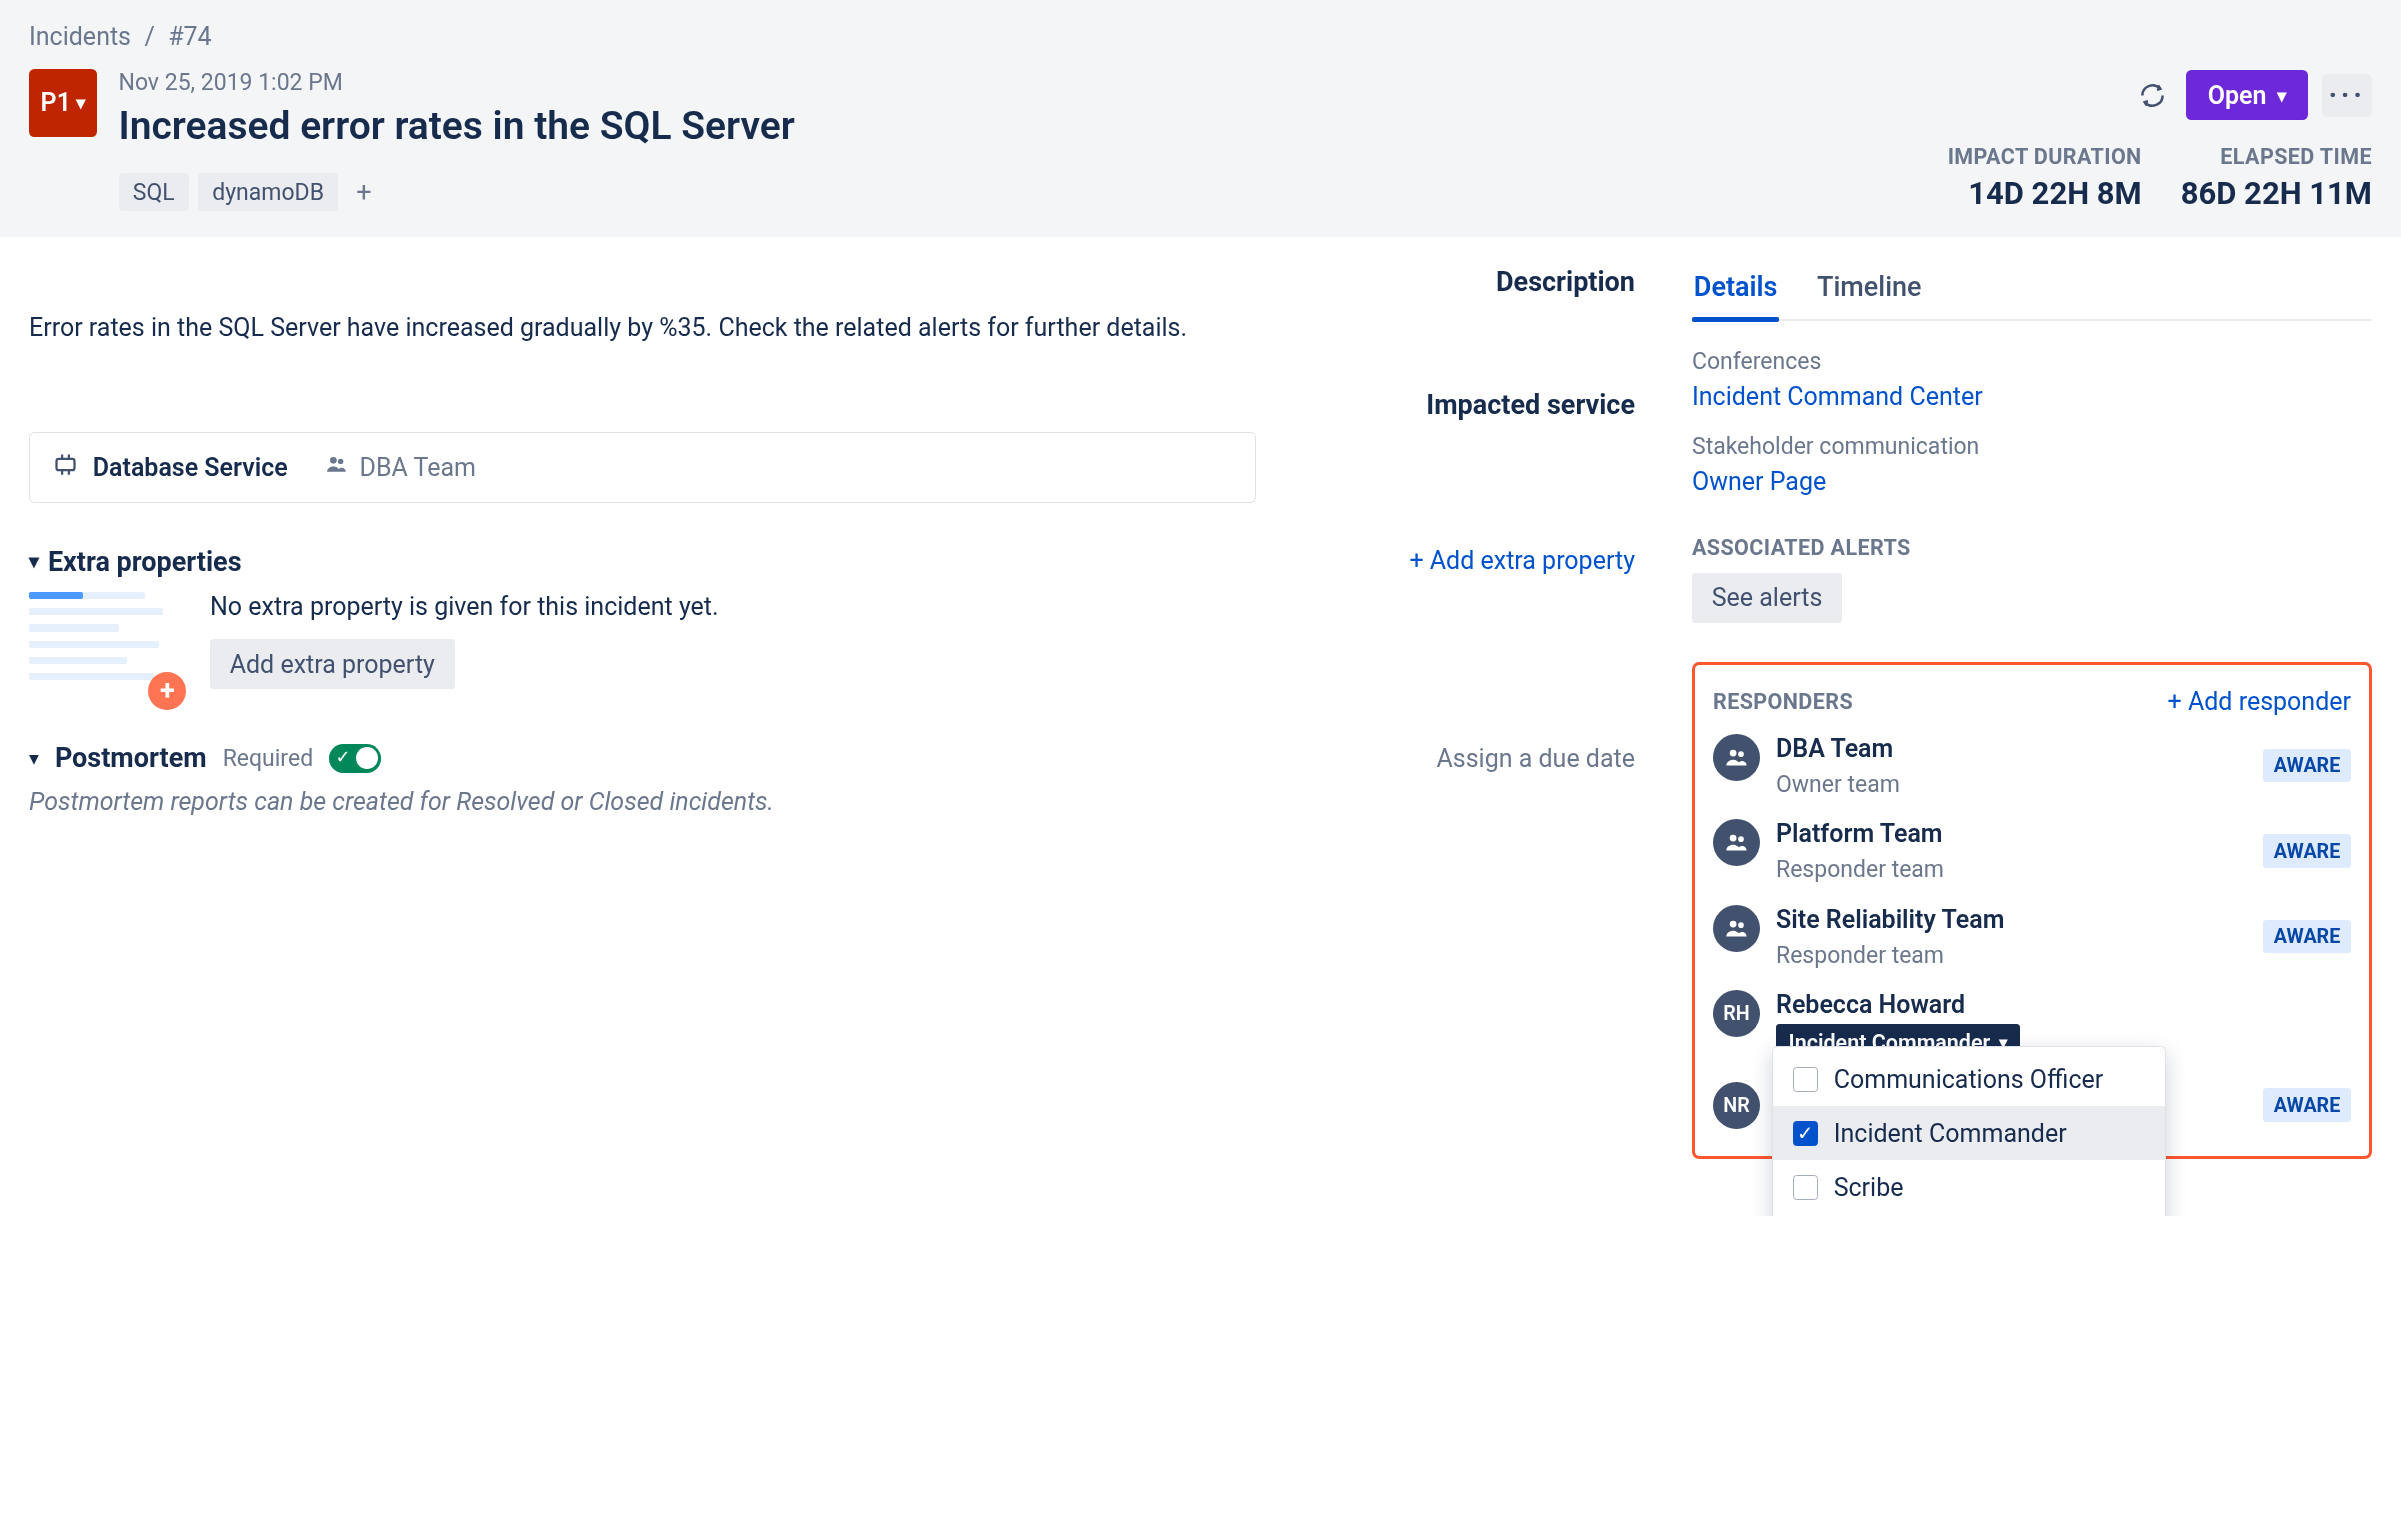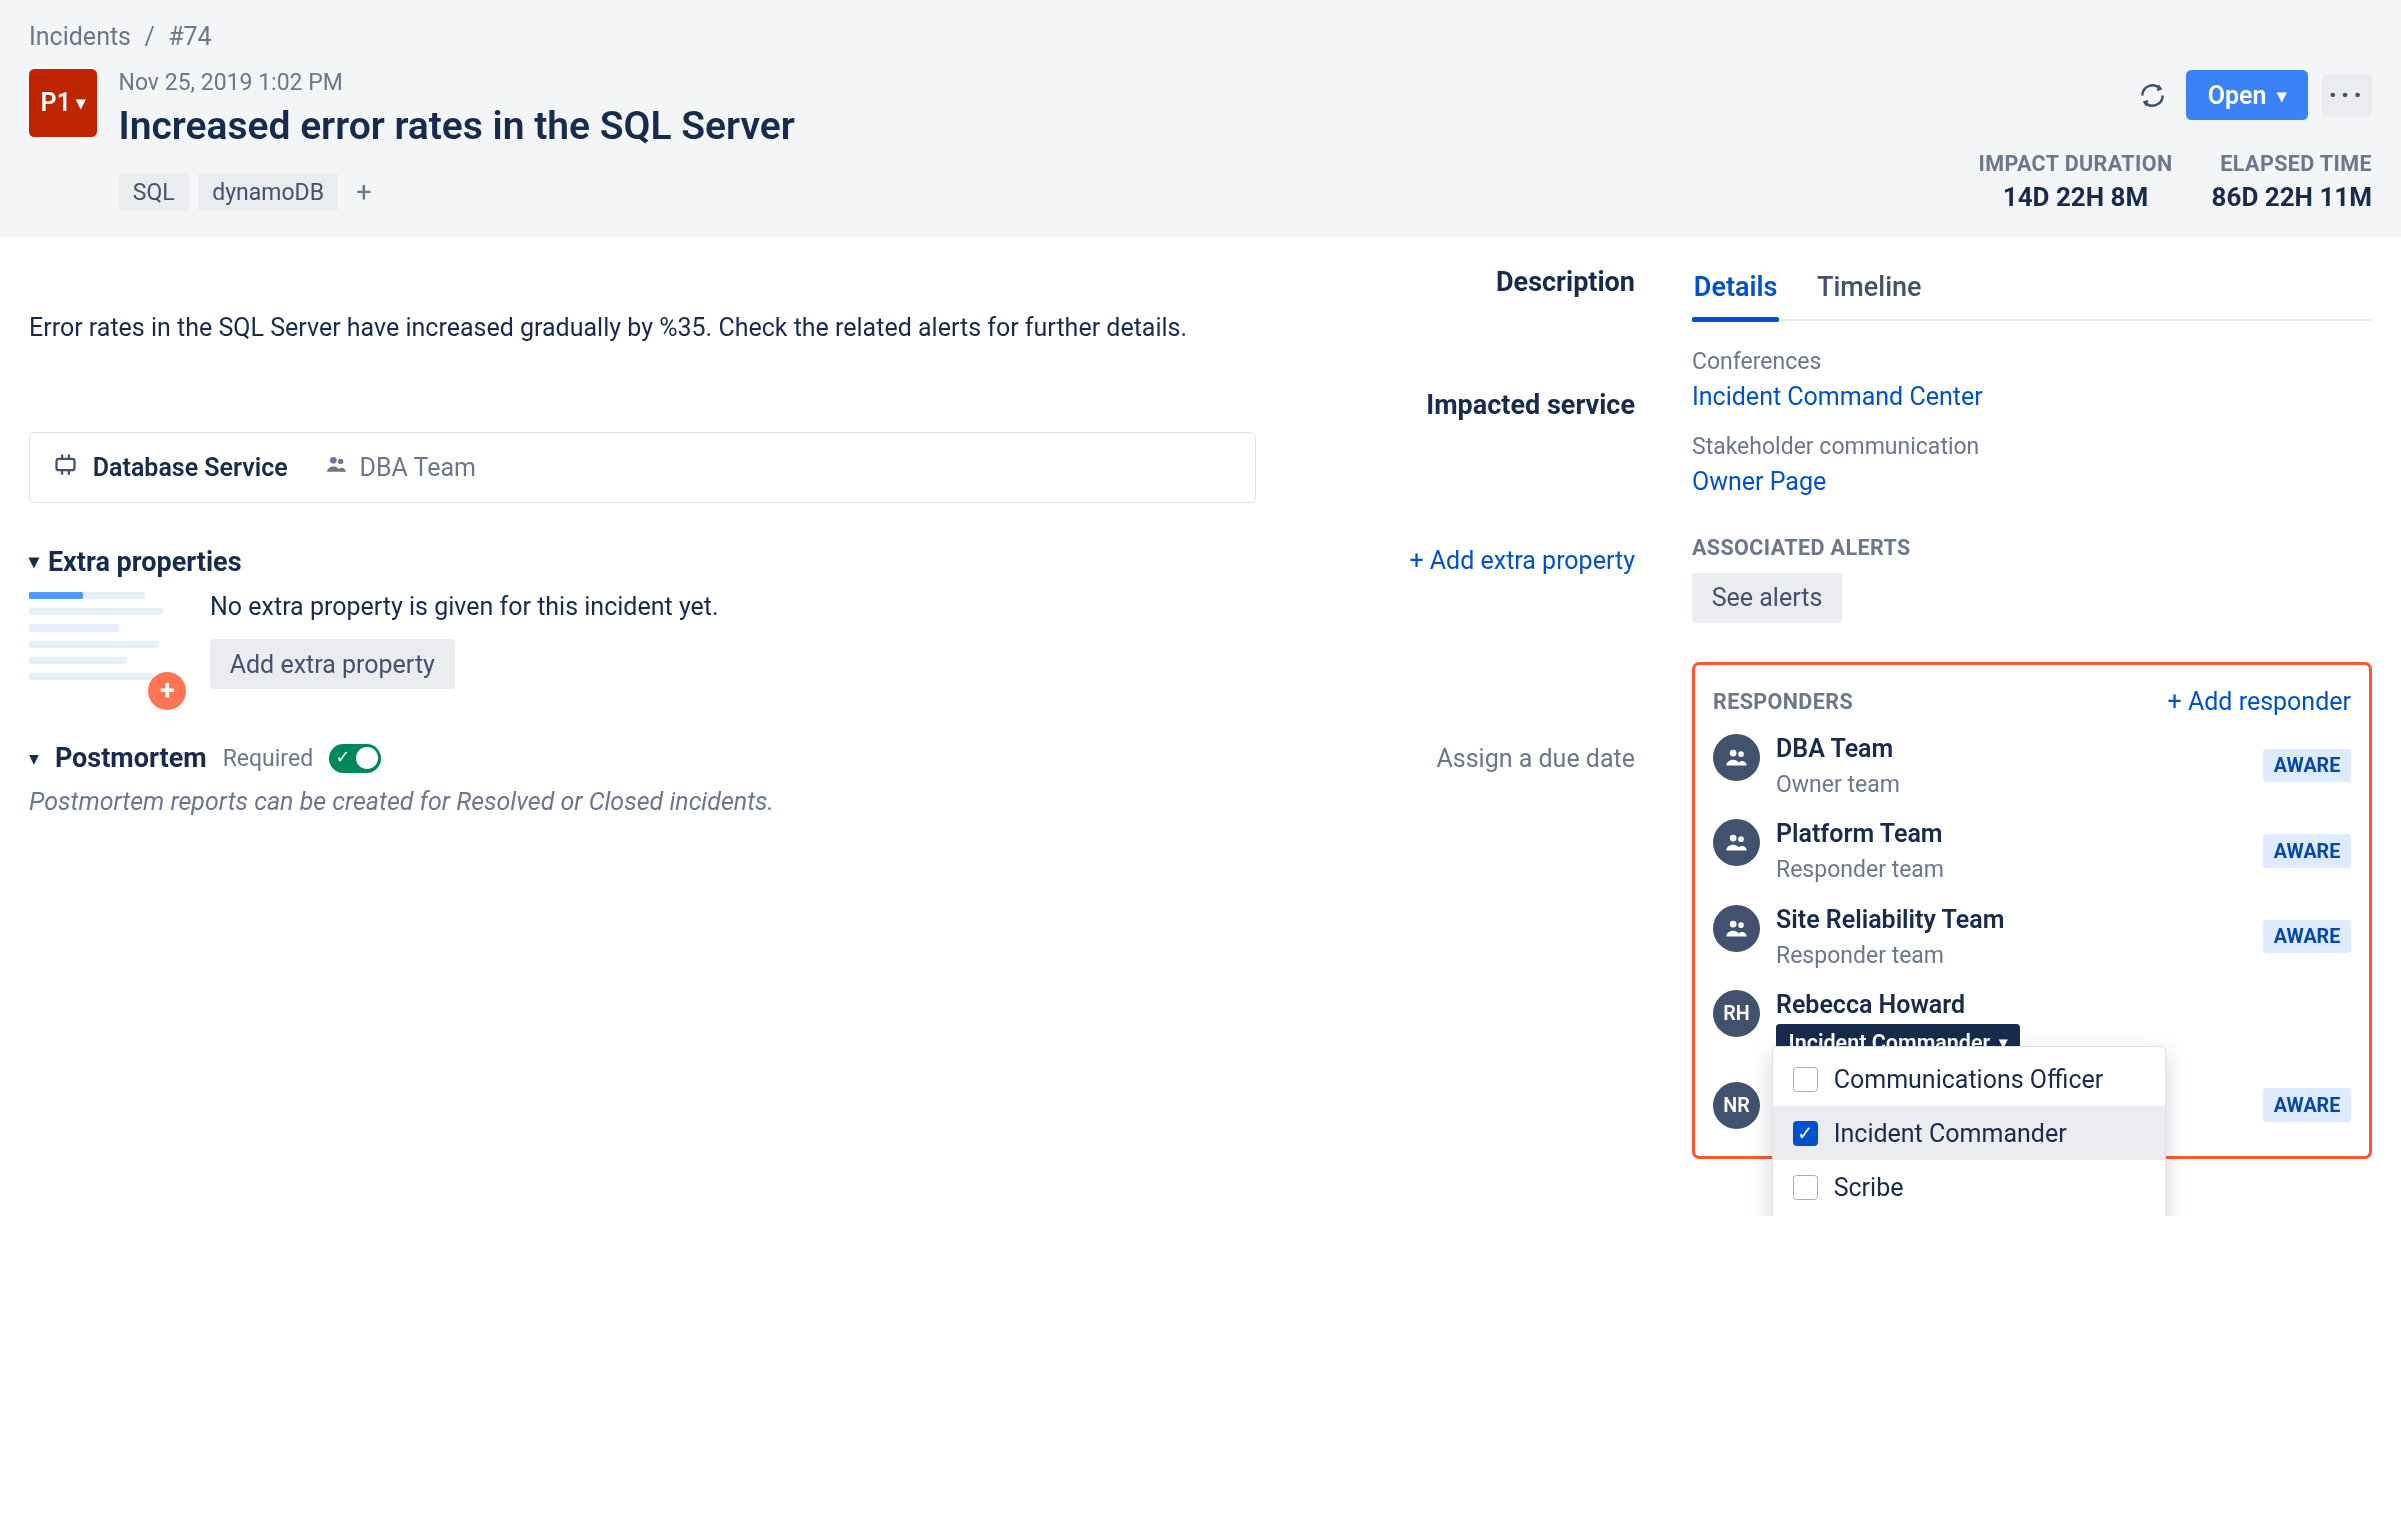--- a/index.html
+++ b/index.html
@@ -17,27 +17,27 @@
 
   .title-block { flex: 1; }
   .timestamp { color: #6B778C; font-size: 23px; margin-bottom: 7.2px; }
   .incident-title { font-size: 39px; font-weight: 600; color: #172B4D; margin-bottom: 24px; }
   .tags { display: flex; gap: 9px; align-items: center; }
   .tag { background: #EBECF0; color: #42526E; padding: 5.4px 14.3px; border-radius: 3.6px; font-size: 23px; }
   .add-tag { color: #6B778C; font-size: 27px; padding: 3.6px 9px; cursor: pointer; }
 
   .header-right { position: absolute; top: 70px; right: 29px; display: flex; gap: 14.3px; align-items: center; }
   .refresh-btn { width: 39px; height: 39px; display:inline-flex; align-items:center; justify-content:center; color:#42526E; cursor:pointer; }
-  .open-btn { background: #3b82f6; color:#fff; font-weight:600; padding: 10.7px 21.5px; border-radius:5.4px; display:inline-flex; align-items:center; gap:10.7px; cursor:pointer; font-size:25px; }
+  .open-btn { background: #6d28d9; color:#fff; font-weight:600; padding: 10.7px 21.5px; border-radius:5.4px; display:inline-flex; align-items:center; gap:10.7px; cursor:pointer; font-size:25px; }
   .open-btn .chev { font-size:18px; }
   .more-btn { background:#EBECF0; width:50px; height:43px; border-radius:5.4px; display:inline-flex; align-items:center; justify-content:center; cursor:pointer; color:#42526E; font-size:29px; letter-spacing:3.6px; font-weight:700; }
 
   .duration-block { position:absolute; right: 29px; bottom: 25px; display:flex; gap: 39px; text-align:right; }
   .dur-item .lbl { color:#6B778C; font-size:21.5px; font-weight:700; letter-spacing:0.4px; margin-bottom:5.4px; }
-  .dur-item .val { color:#172B4D; font-size:26px; font-weight:700;text-align:center; }
+  .dur-item .val { color:#172B4D; font-size:31px; font-weight:700; }
 
   .body-area { display:flex; padding: 29px 29px 57px 29px; gap: 57px; }
   .main-col { flex: 1; }
   .side-col { width: 680px; flex-shrink:0; }
 
   .section { margin-bottom: 43px; }
   .sec-title { font-weight:700; font-size:27px; color:#172B4D; margin-bottom: 10.7px; text-align: right; }
   .desc-text { color:#172B4D; font-size:25px; line-height:1.5; }
 
   .service-card { border:1.8px solid #DFE1E6; border-radius:5.4px; padding: 18px 21.5px; display:flex; align-items:center; gap: 36px; width: 1227px; }

